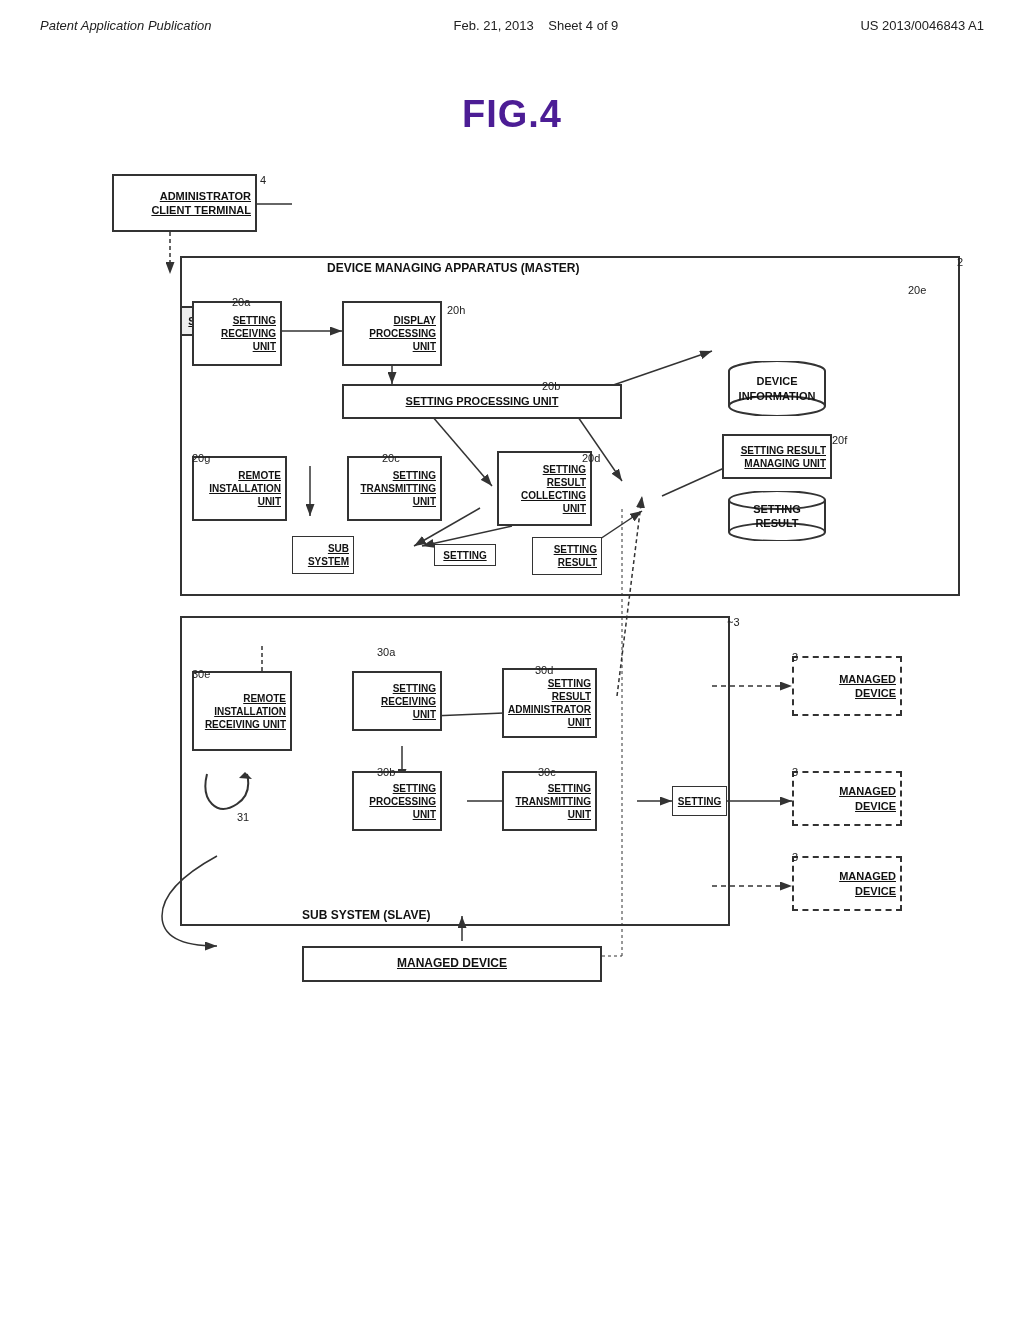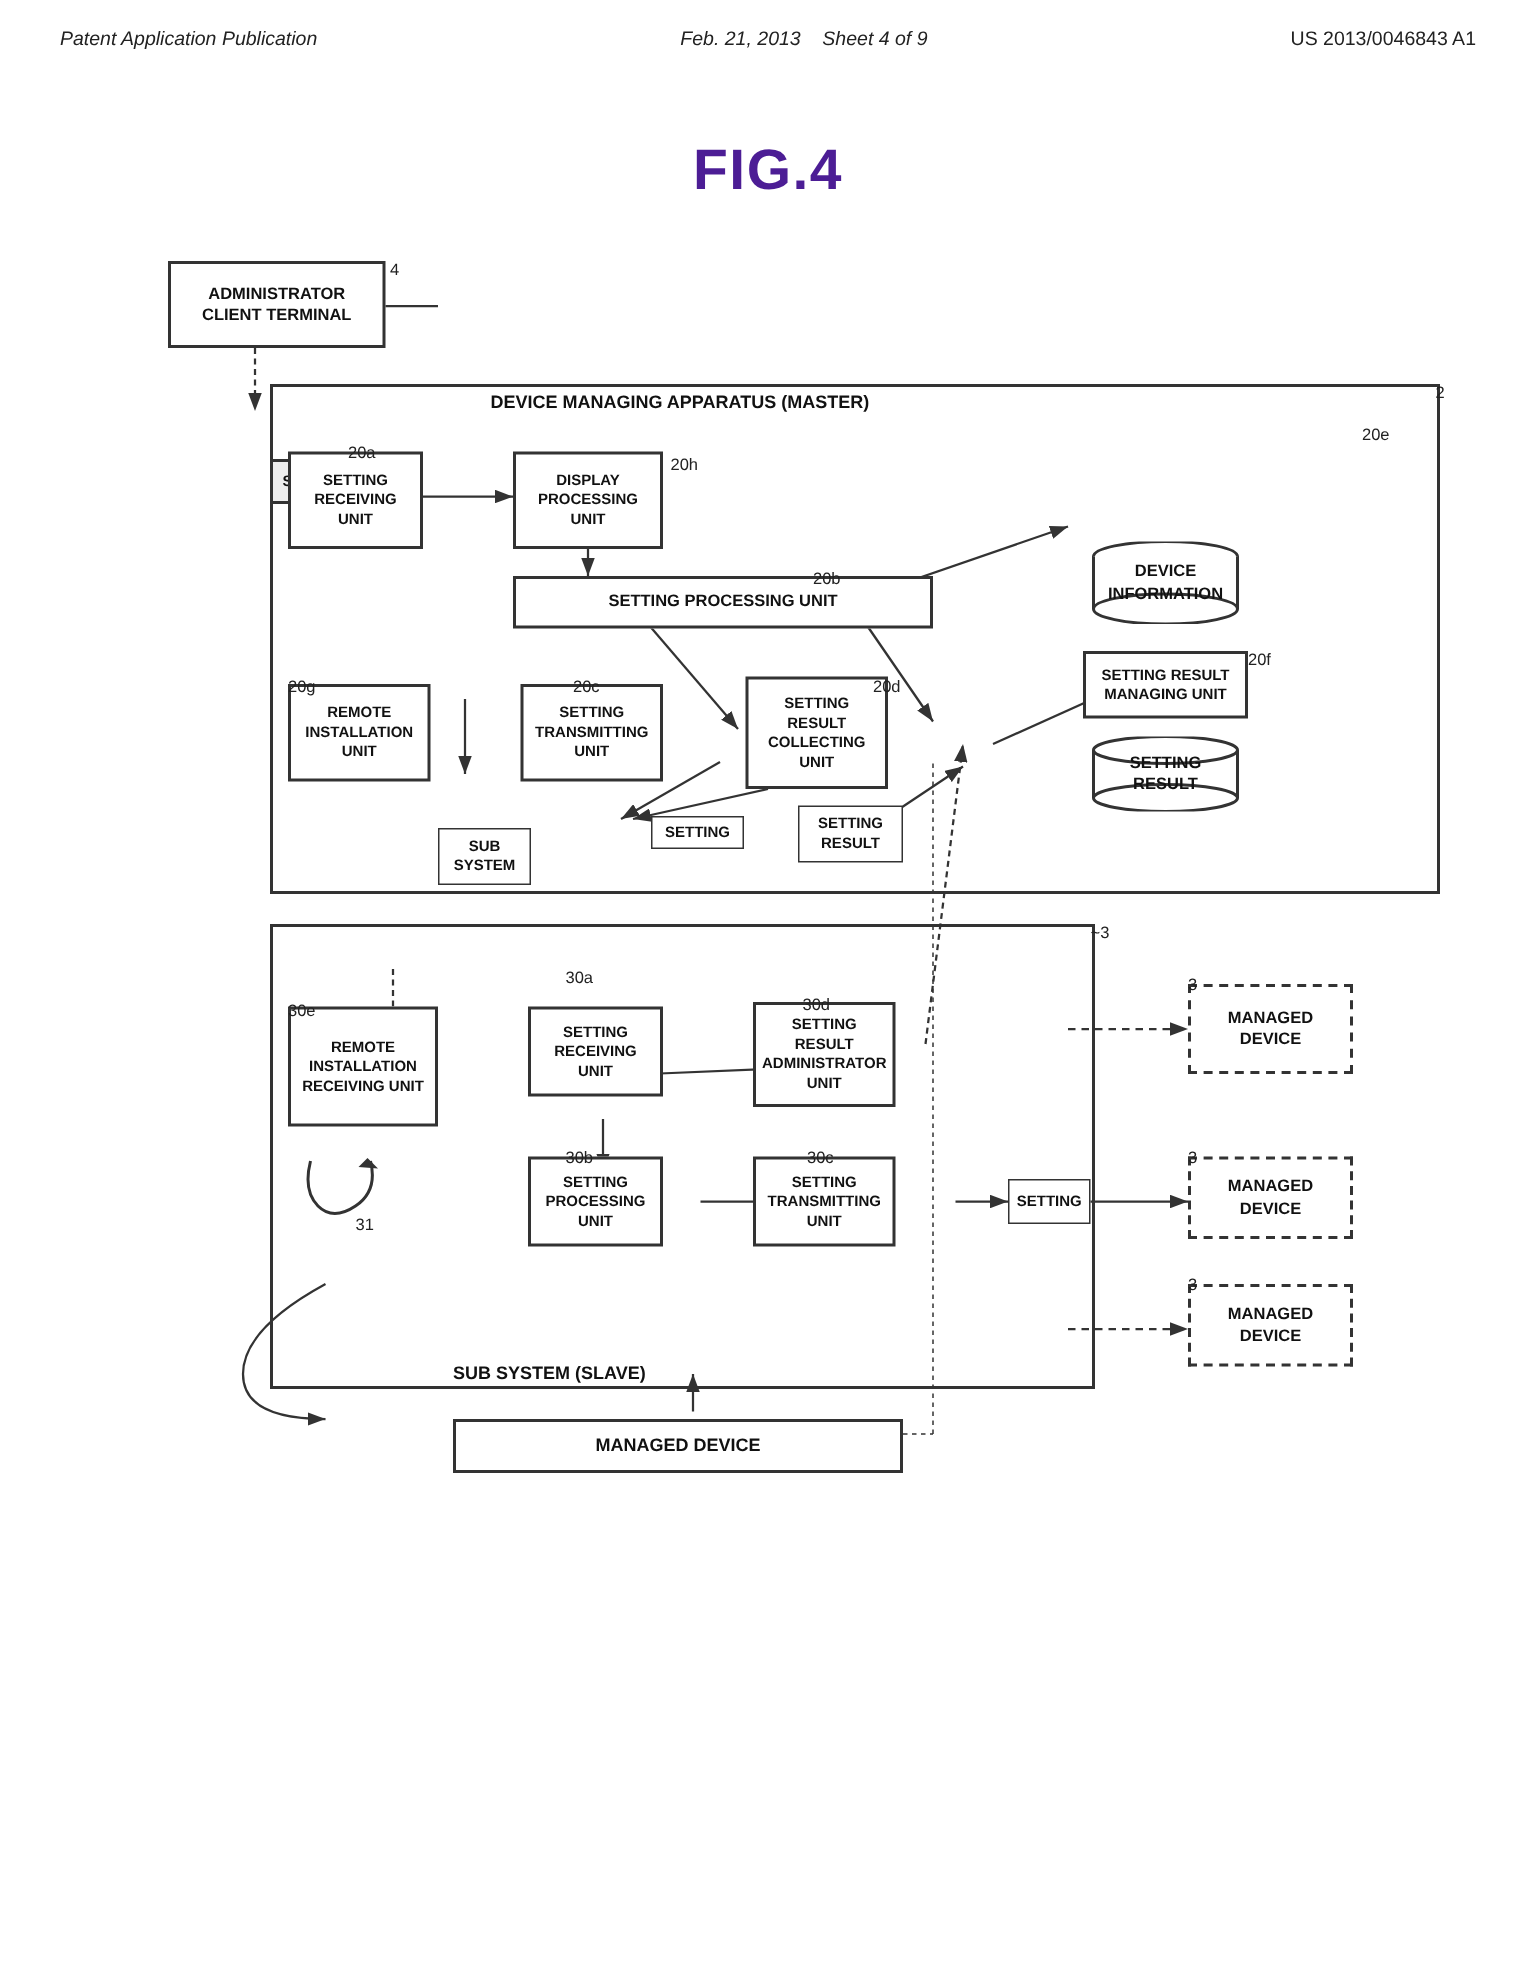--- a/index.html
+++ b/index.html
@@ -15,21 +15,21 @@
     
     .header {
       display: flex;
       justify-content: space-between;
       align-items: flex-start;
       padding: 18px 40px 0 40px;
       font-size: 13px;
       color: #222;
     }
     .header-left { font-style: italic; }
-    .header-center { text-align: left; font-style: italic; }
+    .header-center { text-align: left; }
     .header-right { text-align: right; }
 
     
     .fig-title {
       text-align: center;
       font-size: 38px;
       font-weight: bold;
       margin-top: 60px;
       color: #4c1d95;
       letter-spacing: 1px;
@@ -44,26 +44,27 @@
     }
 
     
     .box {
       position: absolute;
       border: 2px solid #333;
       background: #fff;
       display: flex;
       align-items: center;
       justify-content: center;
-      text-align: center;
+      text-align: right;
       font-size: 11px;
       font-weight: bold;
       line-height: 1.3;
       padding: 4px;
       color: #111;
+      text-decoration: underline;
     }
     .box-dashed {
       border: 2px dashed #333;
     }
 
     
     .label {
       position: absolute;
       font-size: 11px;
       color: #222;
@@ -276,21 +277,21 @@
   <div class="label" style="left:320px; top:296px;">20c</div>
 
   <div class="box" style="left:435px; top:295px; width:95px; height:75px; font-size:10px;">
     <span>SETTING
 RESULT
 COLLECTING
 UNIT</span>
   </div>
   <div class="label" style="left:520px; top:296px;">20d</div>
 
-  <div class="box" style="left:230px; top:380px; width:62px; height:38px; font-size:10px; border:1px solid #333;margin-top:16px;">
+  <div class="box" style="left:230px; top:380px; width:62px; height:38px; font-size:10px; border:1px solid #333;">
     <span>SUB
 SYSTEM</span>
   </div>
 
   <div class="box" style="left:372px; top:388px; width:62px; height:22px; font-size:10px; border:1px solid #333;">
     <span>SETTING</span>
   </div>
 
   <div class="box" style="left:470px; top:381px; width:70px; height:38px; font-size:10px; border:1px solid #333;">
     <span>SETTING

